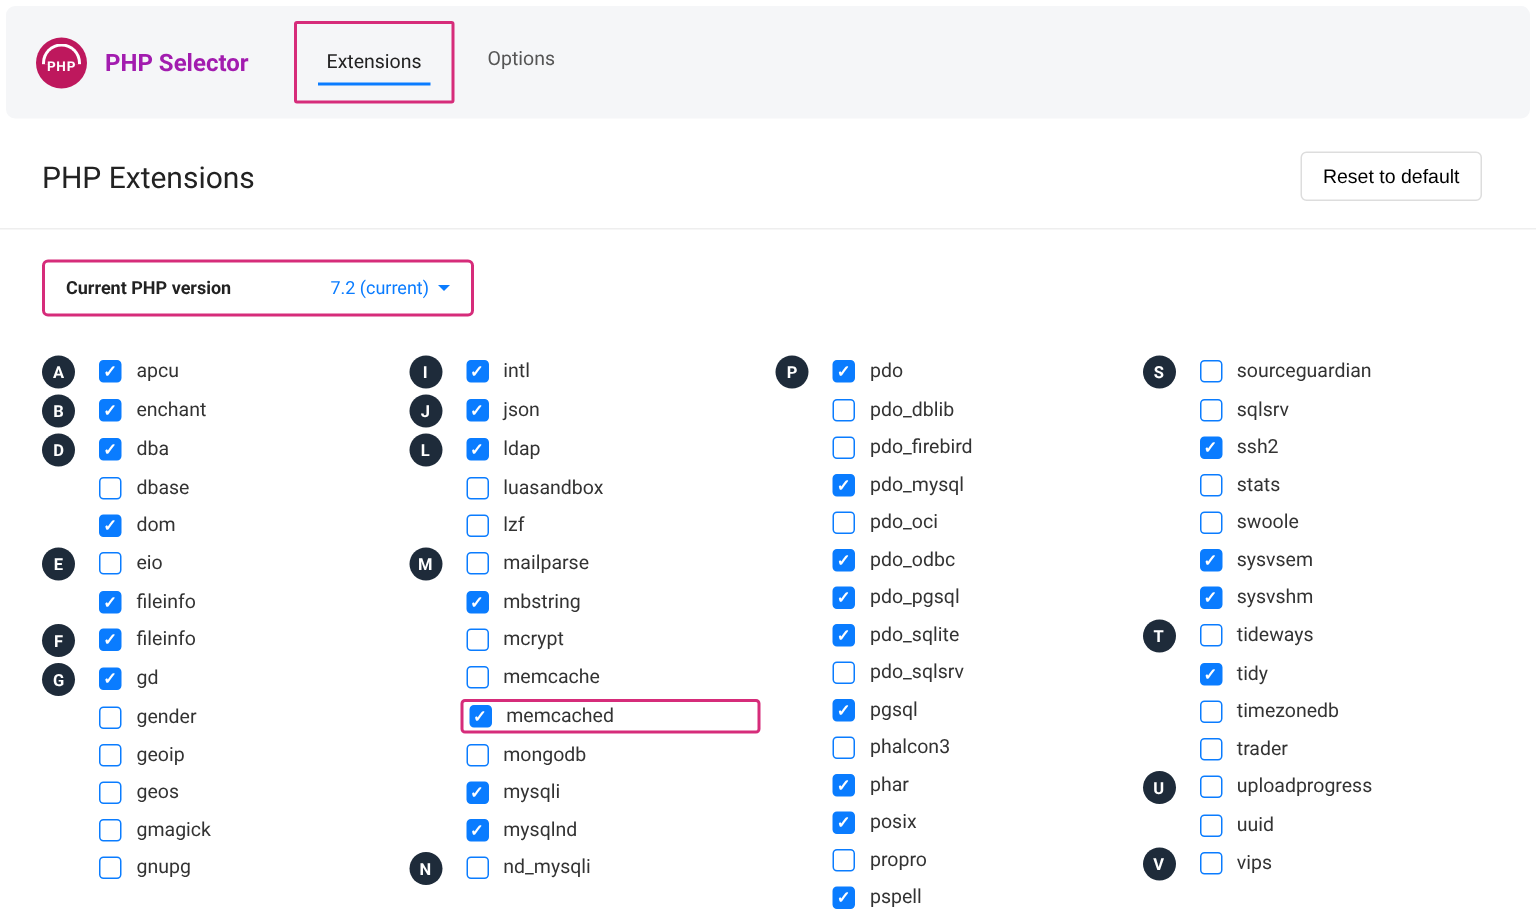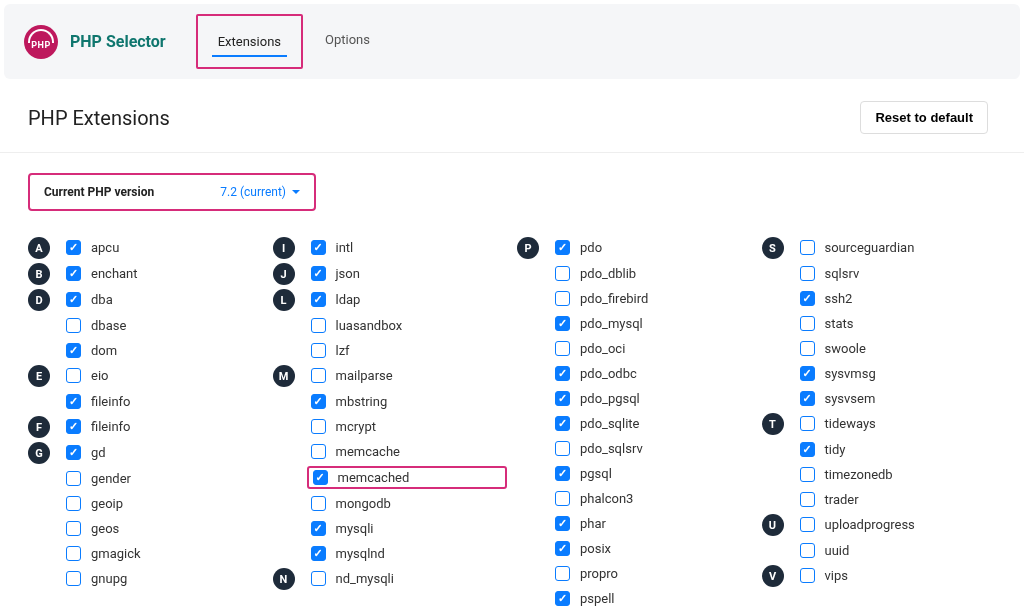--- a/index.html
+++ b/index.html
@@ -1,30 +1,30 @@
 <!DOCTYPE html>
 <html><head>
   <meta charset="utf-8">
   <style>
     * { box-sizing: border-box; margin: 0; padding: 0; }
     body { font-family: -apple-system, BlinkMacSystemFont, "Segoe UI", Roboto, Arial, sans-serif; font-size: 13px; color: #222; background: #fff; }
     .header-bar { display: flex; align-items: center; background: #f5f6f8; padding: 10px 20px; border-radius: 6px; margin: 4px; }
     .logo { width: 34px; height: 34px; border-radius: 50%; background: #be185d; display: flex; align-items: center; justify-content: center; position: relative; margin-right: 12px; }
     .logo::before { content: ""; position: absolute; top: 4px; left: 4px; right: 4px; height: 12px; border: 2px solid #fff; border-bottom: none; border-radius: 16px 16px 0 0; }
     .logo span { font-size: 9px; font-weight: 700; color: #fff; letter-spacing: 0.5px; margin-top: 6px; }
-    .app-title { font-size: 16px; font-weight: 700; color: #0f766e; margin-right: 30px; }
+    .app-title { font-size: 16px; font-weight: 700; color: #a21caf; margin-right: 30px; }
     .tabs { display: flex; gap: 2px; }
     .tab { padding: 18px 20px; font-size: 13px; color: #555; cursor: pointer; position: relative; }
     .tab.active { color: #222; }
     .tab.active::after { content: ""; position: absolute; left: 14px; right: 14px; bottom: 10px; height: 2px; background: #0a7cff; }
     .tab.highlighted { border: 2px solid #d62c7a; border-radius: 2px; }
     .main { padding: 18px 28px; }
     .page-header { display: flex; justify-content: space-between; align-items: center; margin-bottom: 18px; }
     .page-title { font-size: 20px; font-weight: 400; }
-    .btn-reset { border: 1px solid #ddd; background: #fff; padding: 8px 14px; border-radius: 4px; font-size: 13px; cursor: pointer; margin-right: 8px; font-weight: bold;}
+    .btn-reset { border: 1px solid #ddd; background: #fff; padding: 8px 14px; border-radius: 4px; font-size: 13px; cursor: pointer; margin-right: 8px;}
     .divider { border-top: 1px solid #eee; margin: 0 -28px 20px; }
     .version-row { display: flex; align-items: center; }
     .version-box { display: flex; align-items: center; justify-content: space-between; border: 2px solid #d62c7a; border-radius: 4px; padding: 10px 14px; width: 288px; }
     .version-label { font-weight: 700; font-size: 12px; }
     .version-value { color: #0a7cff; font-size: 12px; display: flex; align-items: center; gap: 6px; cursor: pointer; }
     .version-value::after { content: ""; width: 0; height: 0; border-left: 4px solid transparent; border-right: 4px solid transparent; border-top: 4px solid #0a7cff; }
     .columns { display: flex; gap: 10px; margin-top: 26px; }
     .col { flex: 1; }
     .group { display: flex; align-items: flex-start; margin-bottom: 4px; }
     .letter { width: 22px; height: 22px; border-radius: 50%; background: #1e2b3a; color: #fff; font-size: 11px; font-weight: 700; display: flex; align-items: center; justify-content: center; margin-right: 16px; flex-shrink: 0; }
@@ -503,30 +503,30 @@
               <div class="cb"></div>
               <span class="ext-label">swoole</span>
             </div>
           </div>
         </div>
         <div class="group">
           <div class="letter-spacer"></div>
           <div class="items">
             <div class="ext">
               <div class="cb checked"></div>
-              <span class="ext-label">sysvmsg</span>
-            </div>
-          </div>
-        </div>
-        <div class="group">
-          <div class="letter-spacer"></div>
-          <div class="items">
-            <div class="ext">
-              <div class="cb checked"></div>
               <span class="ext-label">sysvsem</span>
+            </div>
+          </div>
+        </div>
+        <div class="group">
+          <div class="letter-spacer"></div>
+          <div class="items">
+            <div class="ext">
+              <div class="cb checked"></div>
+              <span class="ext-label">sysvshm</span>
             </div>
           </div>
         </div>
         <div class="group">
           <div class="letter">T</div>
           <div class="items">
             <div class="ext">
               <div class="cb"></div>
               <span class="ext-label">tideways</span>
             </div>

